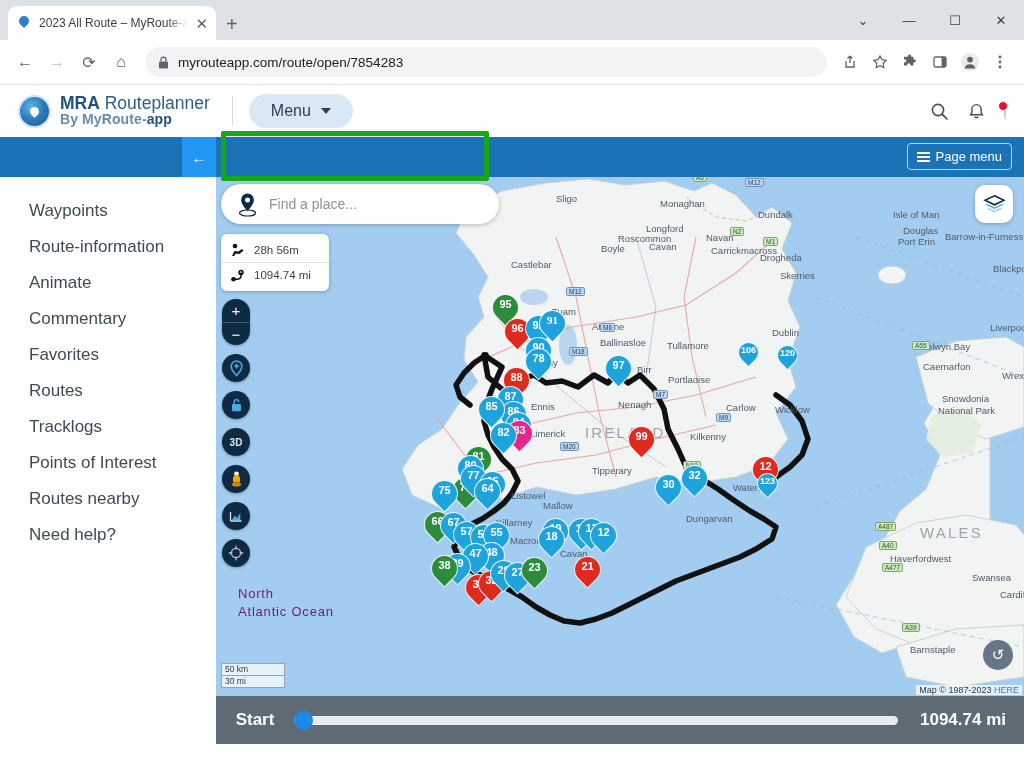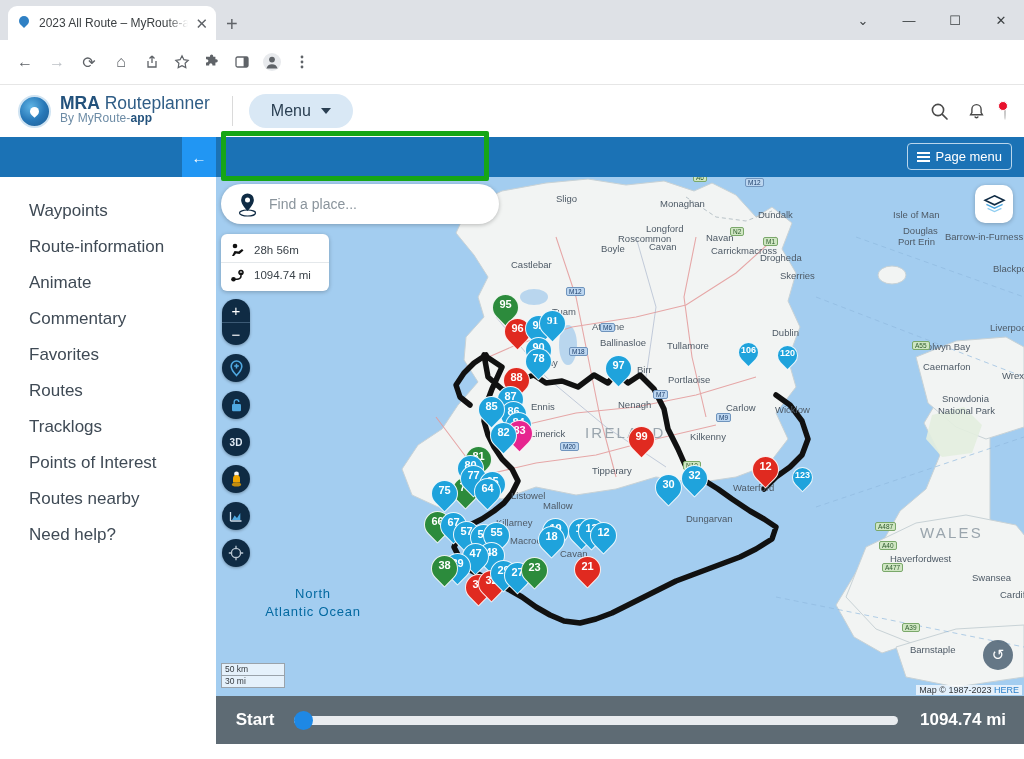--- a/index.html
+++ b/index.html
@@ -77,21 +77,21 @@
     display: flex; align-items: center; justify-content: center;
     border: 2px solid #cfe3f2;
   }
   .brand-mark::after {
     content: ""; width: 9px; height: 9px; border-radius: 50% 50% 50% 0;
     background: #fff; transform: rotate(-45deg);
   }
   .brand-text { line-height: 1.02; }
   .brand-l1 { font-size: 17.5px; color: #2f5d86; }
   .brand-l1 b { font-weight: bold; color: #23527c; }
-  .brand-l2 { font-size: 12px; color: #6c8ba5; letter-spacing: .1px; }
+  .brand-l2 { font-size: 14px; color: #6c8ba5; letter-spacing: .1px; font-weight: bold; }
   .brand-l2 b { color: #23527c; }
   .hdr-sep { width: 1px; height: 30px; background: #dadada; margin: 0 16px 0 22px; }
   .menu-btn {
     background: #d9e8f5; border-radius: 20px; height: 34px;
     padding: 0 22px; display: flex; align-items: center; gap: 10px;
     font-size: 16px; color: #2a3f52; cursor: pointer; border: none;
     font-family: inherit;
   }
   .caret { width: 0; height: 0; border-left: 5px solid transparent;
            border-right: 5px solid transparent; border-top: 6px solid #2a3f52; }
@@ -147,22 +147,22 @@
   .map-svg { position: absolute; inset: 0; width: 100%; height: 100%; }
   .map-label {
     position: absolute; font-size: 9px; color: #5a6672;
     white-space: nowrap; pointer-events: none;
   }
   .map-label.big {
     font-size: 15px; color: #9aa5ad; letter-spacing: 2.2px;
   }
   .map-label.city { font-size: 9.5px; color: #4e5a66; }
   .map-label.ocean {
-    font-size: 13px; color: #0369a1; letter-spacing: .8px;
-    text-align: center; line-height: 1.35;
+    font-size: 13px; color: #701a75; letter-spacing: .8px;
+    text-align: left; line-height: 1.35;
   }
   .road-badge {
     position: absolute; font-size: 6.5px; color: #2d5a2d;
     background: #cfe6c2; border: .8px solid #7aa86a; border-radius: 2px;
     padding: 0 2px; pointer-events: none;
   }
   .road-badge.m { background: #bcd6f0; border-color: #6f94bd; color: #1d3f6b; }
 
   
   .map-search {
@@ -304,20 +304,27 @@
     <div class="win-btn">☐</div>
     <div class="win-btn">✕</div>
   </div>
 </div>
 
 <div class="browser-toolbar">
   <div class="nav-btn">←</div>
   <div class="nav-btn disabled">→</div>
   <div class="nav-btn">⟳</div>
   <div class="nav-btn">⌂</div>
+  <div class="omnibox">
+    <svg width="11" height="13" viewBox="0 0 11 13">
+      <rect x="1" y="5.5" width="9" height="7" rx="1.3" fill="#5f6368"></rect>
+      <path d="M3 5.5V3.6a2.5 2.5 0 015 0v1.9" fill="none" stroke="#5f6368" stroke-width="1.3"></path>
+    </svg>
+    <span class="omnibox-url">myrouteapp.com/route/open/7854283</span>
+  </div>
   <div class="tb-icon">
     <svg width="16" height="16" viewBox="0 0 16 16">
         <path d="M4 7v6h8V7" fill="none" stroke="#5f6368" stroke-width="1.3"></path>
         <path d="M8 9V2m0 0L5.5 4.5M8 2l2.5 2.5" fill="none" stroke="#5f6368" stroke-width="1.3"></path>
       </svg>
   </div>
   <div class="tb-icon">
     <svg width="16" height="16" viewBox="0 0 16 16">
         <path d="M8 1.8l1.9 3.9 4.3.6-3.1 3 .7 4.3L8 11.6l-3.8 2 .7-4.3-3.1-3 4.3-.6z" fill="none" stroke="#5f6368" stroke-width="1.2"></path>
       </svg>
@@ -707,21 +714,21 @@
           <div class="pnum">30</div>
         </div>
         <div class="pin" style="left: 465px; top: 288px;">
           <div class="pshape" style="background: rgb(31, 163, 220);"></div>
           <div class="pnum">32</div>
         </div>
         <div class="pin" style="left: 536px; top: 279px;">
           <div class="pshape" style="background: rgb(224, 42, 32);"></div>
           <div class="pnum">12</div>
         </div>
-        <div class="pin sm" style="left: 541px; top: 290px; margin-left: 35px;">
+        <div class="pin sm" style="left: 541px; top: 296px;">
           <div class="pshape" style="background: rgb(31, 163, 220);"></div>
           <div class="pnum">123</div>
         </div>
         <div class="pin sm" style="left: 522px; top: 165px;">
           <div class="pshape" style="background: rgb(31, 163, 220);"></div>
           <div class="pnum">106</div>
         </div>
         <div class="pin sm" style="left: 561px; top: 168px;">
           <div class="pshape" style="background: rgb(31, 163, 220);"></div>
           <div class="pnum">120</div>

